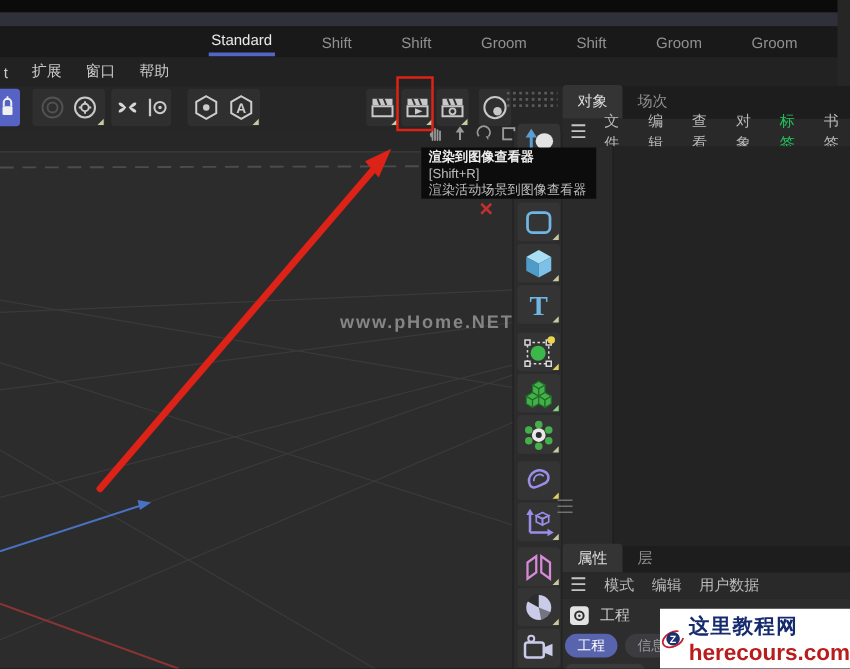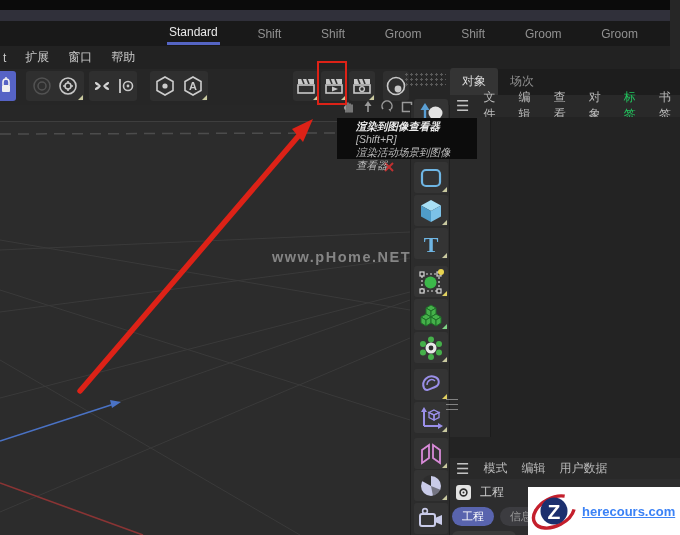--- a/index.html
+++ b/index.html
@@ -59,29 +59,29 @@
   #am-objrow { position:absolute; left:6px; top:5px; display:flex; align-items:center; gap:9px; font-size:12px; color:#cccccc; }
   #am-gearbadge { width:15px; height:15px; background:#e3e3e3; border-radius:3px; display:flex; align-items:center; justify-content:center; }
   .am-btn { position:absolute; top:28px; width:42px; height:19px; border-radius:10px; font-size:11px;
             display:flex; align-items:center; justify-content:center; }
   #am-btn-project { left:2px; background:#5964ae; color:#fff; }
   #am-btn-info { left:50px; background:#3c3c40; color:#9c9c9c; }
   #am-partial { position:absolute; left:2px; top:52px; width:64px; height:6px; background:#3a3a3a; border-radius:6px 6px 0 0; }
 
   
   #tooltip { position:absolute; left:337px; top:118px; width:140px; height:41px; background:#0c0c0c;
-             z-index:10; padding:2px 19px; font-size:10.5px; line-height:13px; color:#bdbdbd;font-style:italic; }
+             z-index:10; padding:2px 6px; font-size:10.5px; line-height:13px; color:#bdbdbd; }
   #tooltip .tt-title { color:#ececec; font-weight:bold; }
 
   
   #sitelogo { position:absolute; left:528px; top:487px; width:152px; height:48px; background:#ffffff;
               z-index:10; display:flex; align-items:center; }
   #logo-text { display:flex; flex-direction:column; margin-left:2px; }
   #logo-title { font-size:16.5px; font-weight:bold; color:#162a6e; letter-spacing:1px; }
-  #logo-url { font-size:13px; font-weight:bold; color:#3b82f6;text-decoration:underline; }
+  #logo-url { font-size:18px; font-weight:bold; color:#b91c1c; }
 </style>
 </head>
 <body>
 
 <div id="stage">
 
   <div id="titlebar-black" class="bar"></div>
   <div id="titlebar" class="bar"></div>
 
   <div id="tabbar" class="bar">
@@ -384,20 +384,24 @@
       <span>查看</span>
       <span>对象</span>
       <span style="color:#22c55e;">标签</span>
       <span>书签</span>
     </div>
     <div id="om-list">
       <div id="om-list-strip"></div>
     </div>
     <div id="splitter">—<br>—<br>—</div>
 
+    <div class="ptabrow" style="top:368px; height:21px;">
+      <span class="ptab active" style="padding:3px 12px;">属性</span>
+      <span class="ptab" style="padding:3px 12px;">层</span>
+    </div>
     <div class="pmenurow" style="top:389px; height:21px;">
       <span class="hamburger">☰</span>
       <span>模式</span>
       <span>编辑</span>
       <span>用户数据</span>
     </div>
     <div id="am-content">
       <div id="am-objrow">
         <span id="am-gearbadge">
           <svg width="11" height="11" viewBox="0 0 11 11">
@@ -419,17 +423,18 @@
     <div>渲染活动场景到图像查看器</div>
   </div>
 
   <div id="sitelogo">
     <svg width="52" height="48" viewBox="0 0 52 48">
       <ellipse cx="26" cy="25" rx="22" ry="14" fill="none" stroke="#c41f2c" stroke-width="3.4" transform="rotate(-28 26 25)" stroke-dasharray="95 22" stroke-dashoffset="-8"></ellipse>
       <circle cx="26" cy="24" r="13.5" fill="#1c2f6e"></circle>
       <text x="26" y="32" text-anchor="middle" font-size="21" font-weight="bold" fill="#ffffff">Z</text>
     </svg>
     <div id="logo-text">
+      <span id="logo-title">这里教程网</span>
       <span id="logo-url">herecours.com</span>
     </div>
   </div>
 
 </div>
 
 </body></html>

